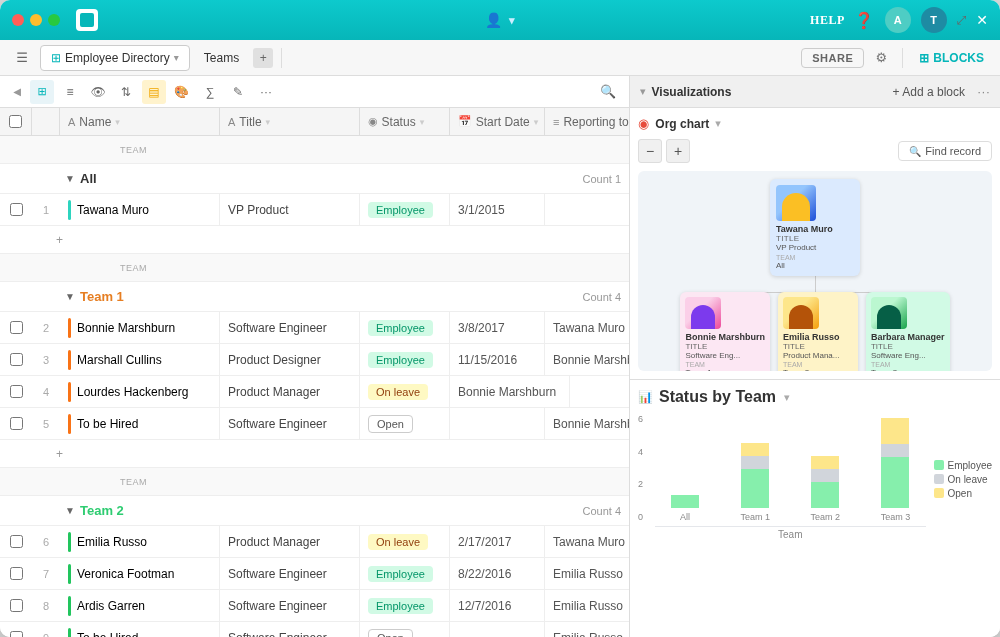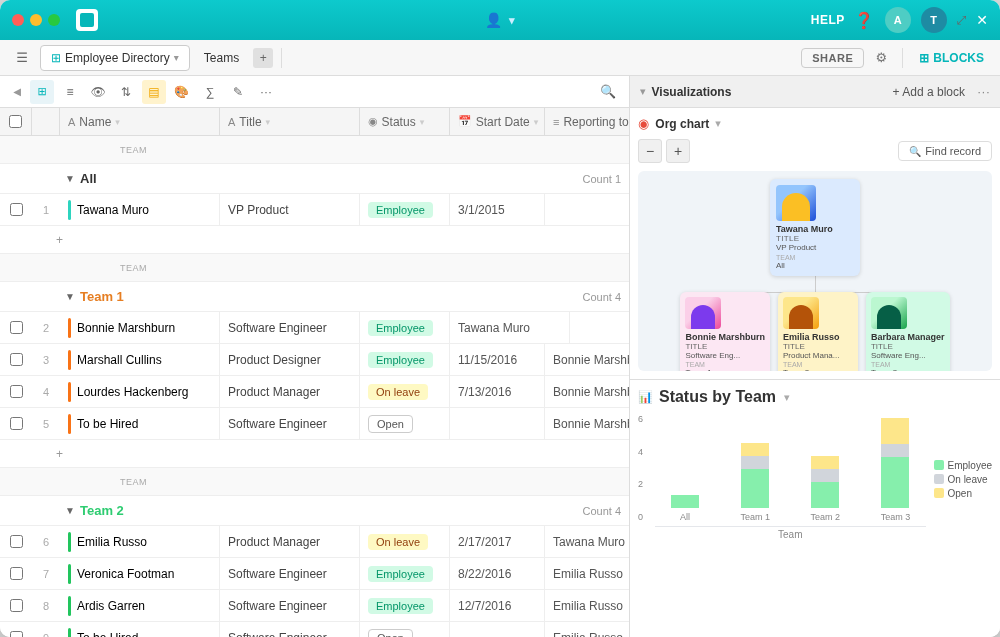--- a/index.html
+++ b/index.html
@@ -8,21 +8,21 @@
     .titlebar { height: 40px; background: linear-gradient(180deg, #0dcacd 0%, #06b6b9 100%); display: flex; align-items: center; padding: 0 12px; gap: 8px; position: relative; }
     .traffic-lights { display: flex; gap: 6px; }
     .tl { width: 12px; height: 12px; border-radius: 50%; }
     .tl-red { background: #ff5f57; }
     .tl-yellow { background: #ffbd2e; }
     .tl-green { background: #28c940; }
     .app-logo { width: 22px; height: 22px; background: #fff; border-radius: 4px; display: flex; align-items: center; justify-content: center; margin-left: 8px; }
     .app-logo-inner { width: 14px; height: 14px; background: #06b6b9; border-radius: 2px; }
     .title-center { position: absolute; left: 50%; transform: translateX(-50%); display: flex; align-items: center; gap: 6px; color: #fff; font-weight: 600; font-size: 14px; }
     .header-right { margin-left: auto; display: flex; align-items: center; gap: 10px; color: #fff; font-size: 12px; }
-    .help-text { font-weight: 600; letter-spacing: 0.5px; }
+    .help-text { font-weight: 600; letter-spacing: 0.5px; font-family: Liberation Serif, serif; }
     .avatar-circle { width: 26px; height: 26px; border-radius: 50%; background: #4ecdc4; display: flex; align-items: center; justify-content: center; color: #fff; font-size: 11px; font-weight: 600; }
     .toolbar { height: 36px; background: #f7f7f7; border-bottom: 1px solid #ddd; display: flex; align-items: center; padding: 0 8px; gap: 4px; }
     .hamburger-btn { width: 28px; height: 28px; display: flex; align-items: center; justify-content: center; cursor: pointer; color: #666; }
     .view-tab { display: flex; align-items: center; gap: 4px; padding: 4px 10px; background: #fff; border: 1px solid #ccc; border-radius: 4px; font-size: 12px; font-weight: 500; color: #333; cursor: pointer; height: 26px; }
     .view-tab .dropdown-arrow { font-size: 10px; color: #999; }
     .teams-tab { display: flex; align-items: center; gap: 4px; padding: 4px 10px; font-size: 12px; font-weight: 500; color: #333; cursor: pointer; height: 26px; }
     .plus-btn { width: 20px; height: 20px; background: #e0e0e0; border-radius: 3px; display: flex; align-items: center; justify-content: center; cursor: pointer; font-size: 12px; color: #666; }
     .toolbar-divider { width: 1px; height: 20px; background: #ddd; margin: 0 4px; }
     .share-btn { padding: 3px 10px; border: 1px solid #ccc; border-radius: 4px; font-size: 11px; font-weight: 600; color: #666; cursor: pointer; letter-spacing: 0.5px; }
     .toolbar-icon-btn { width: 26px; height: 26px; display: flex; align-items: center; justify-content: center; cursor: pointer; color: #777; font-size: 13px; border-radius: 3px; }
@@ -261,20 +261,21 @@
             </div>
         <div class="row-num">2</div>
         <div class="row-cell row-name">
           <div class="color-bar cb-orange"></div>
           <span>Bonnie Marshburn</span>
         </div>
         <div class="row-cell row-title">Software Engineer</div>
         <div class="row-cell row-status">
           <span class="status-badge badge-employee">Employee</span>
         </div>
+        <div class="row-cell row-date">3/8/2017</div>
         <div class="row-cell row-reporting">Tawana Muro</div>
       </div>
           <div class="data-row">
         <div class="row-checkbox">
               <input type="checkbox" style="">
             </div>
         <div class="row-num">3</div>
         <div class="row-cell row-name">
           <div class="color-bar cb-orange"></div>
           <span>Marshall Cullins</span>
@@ -292,21 +293,20 @@
             </div>
         <div class="row-num">4</div>
         <div class="row-cell row-name">
           <div class="color-bar cb-orange"></div>
           <span>Lourdes Hackenberg</span>
         </div>
         <div class="row-cell row-title">Product Manager</div>
         <div class="row-cell row-status">
           <span class="status-badge badge-onleave">On leave</span>
         </div>
-        <div class="row-cell row-date">7/13/2016</div>
         <div class="row-cell row-reporting">Bonnie Marshburn</div>
       </div>
           <div class="data-row">
         <div class="row-checkbox">
               <input type="checkbox" style="">
             </div>
         <div class="row-num">5</div>
         <div class="row-cell row-name">
           <div class="color-bar cb-orange"></div>
           <span>To be Hired</span>

